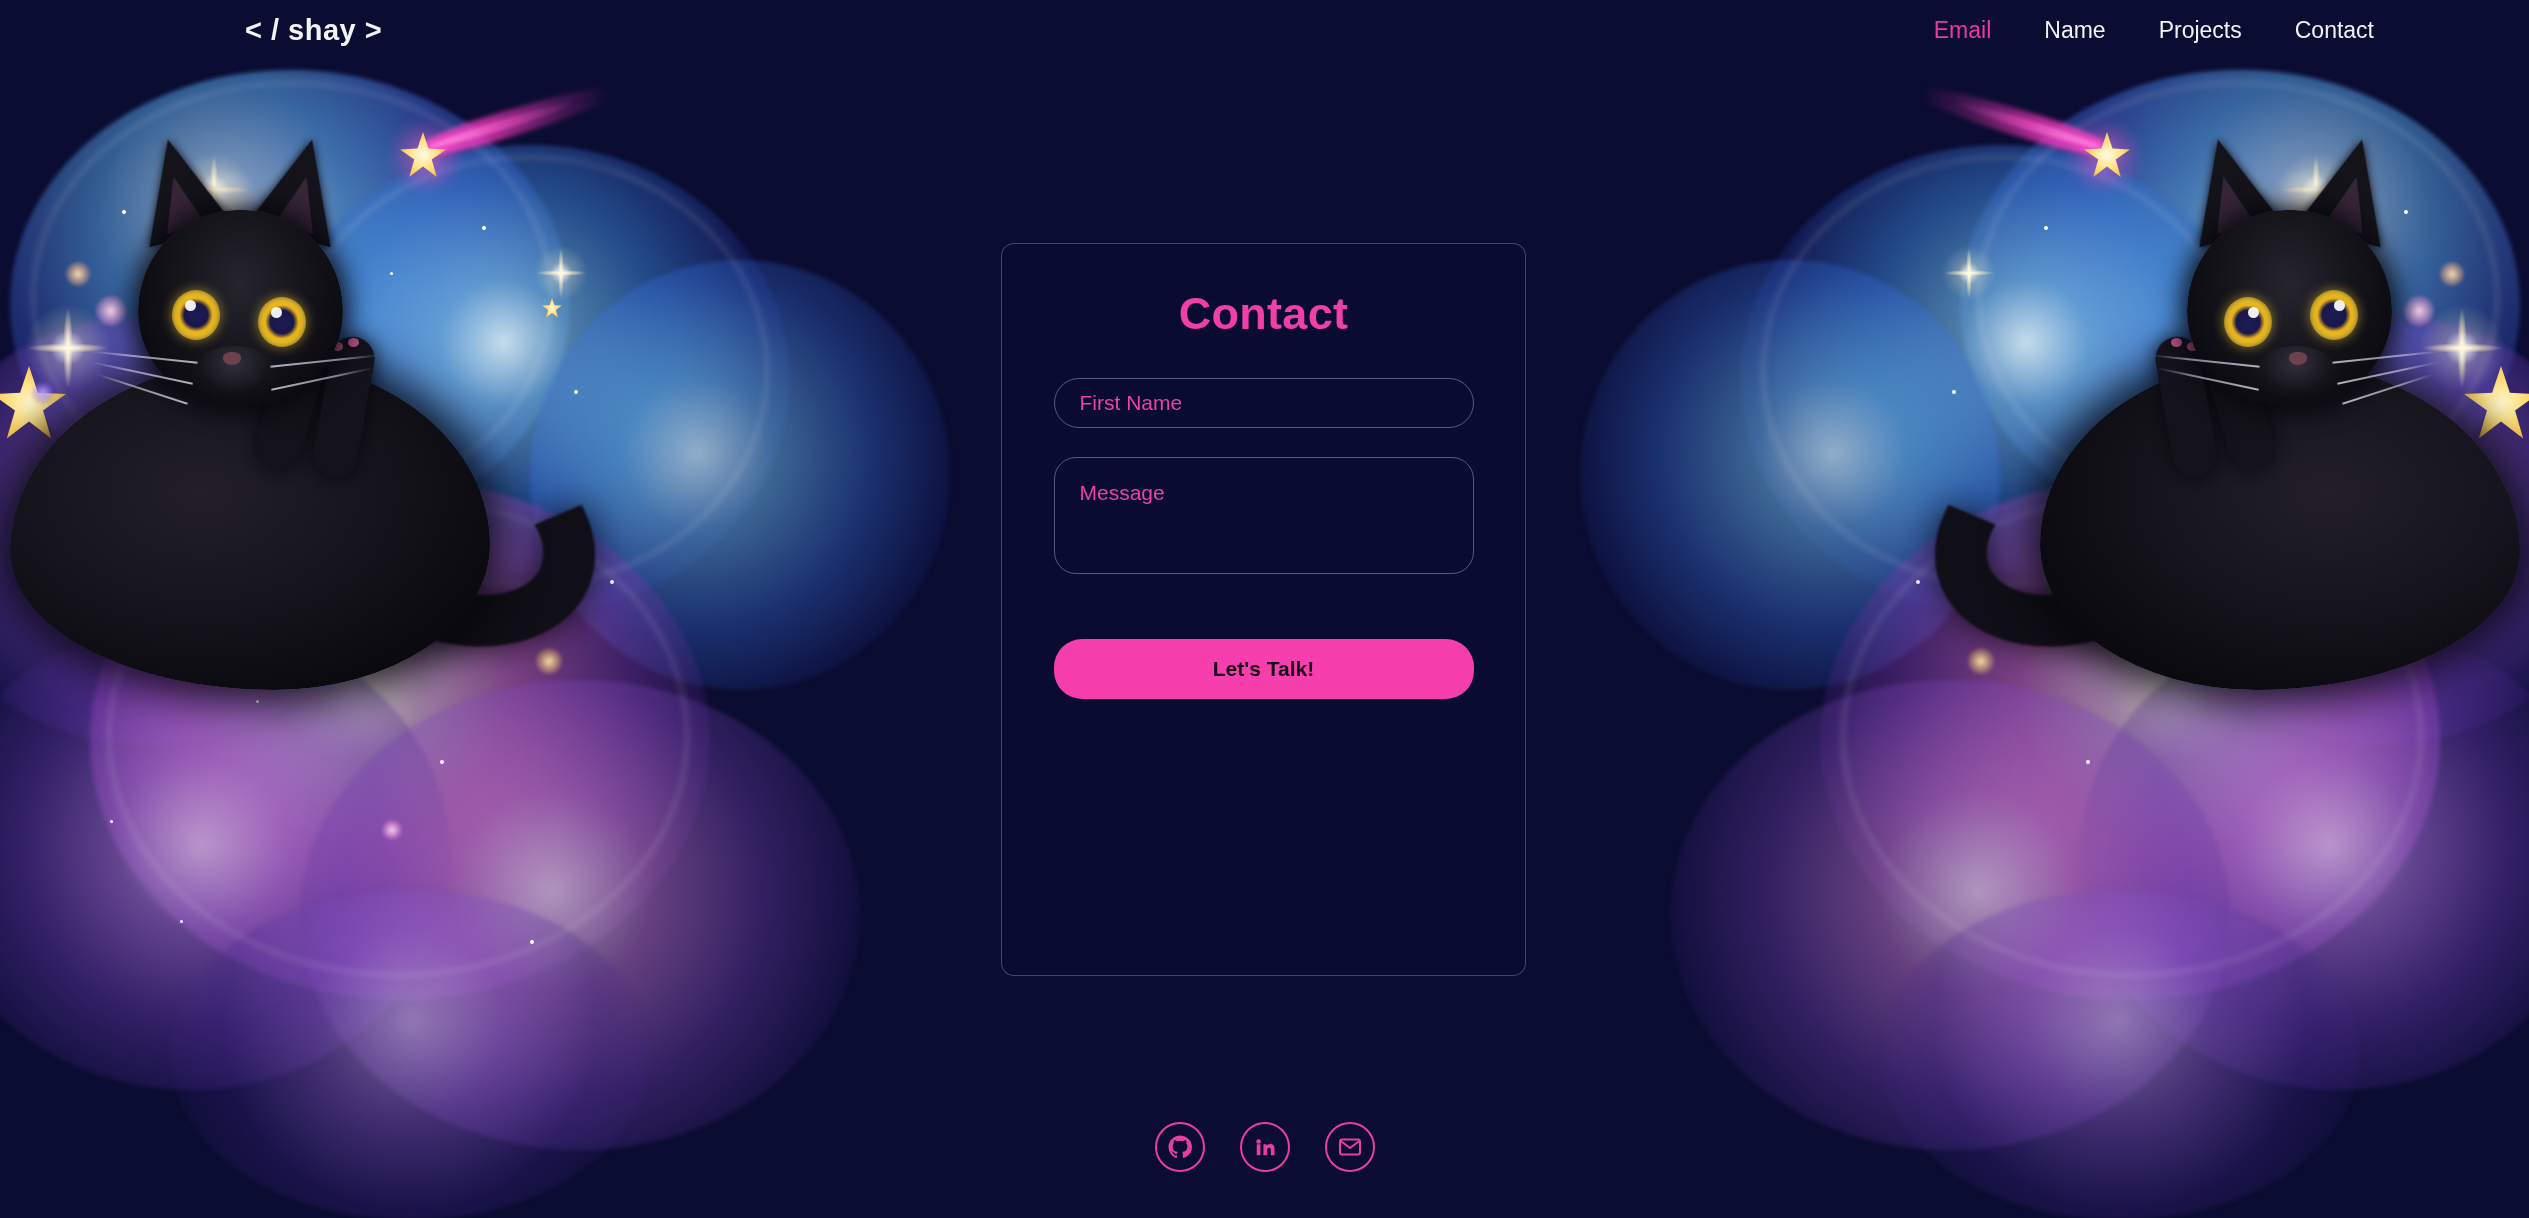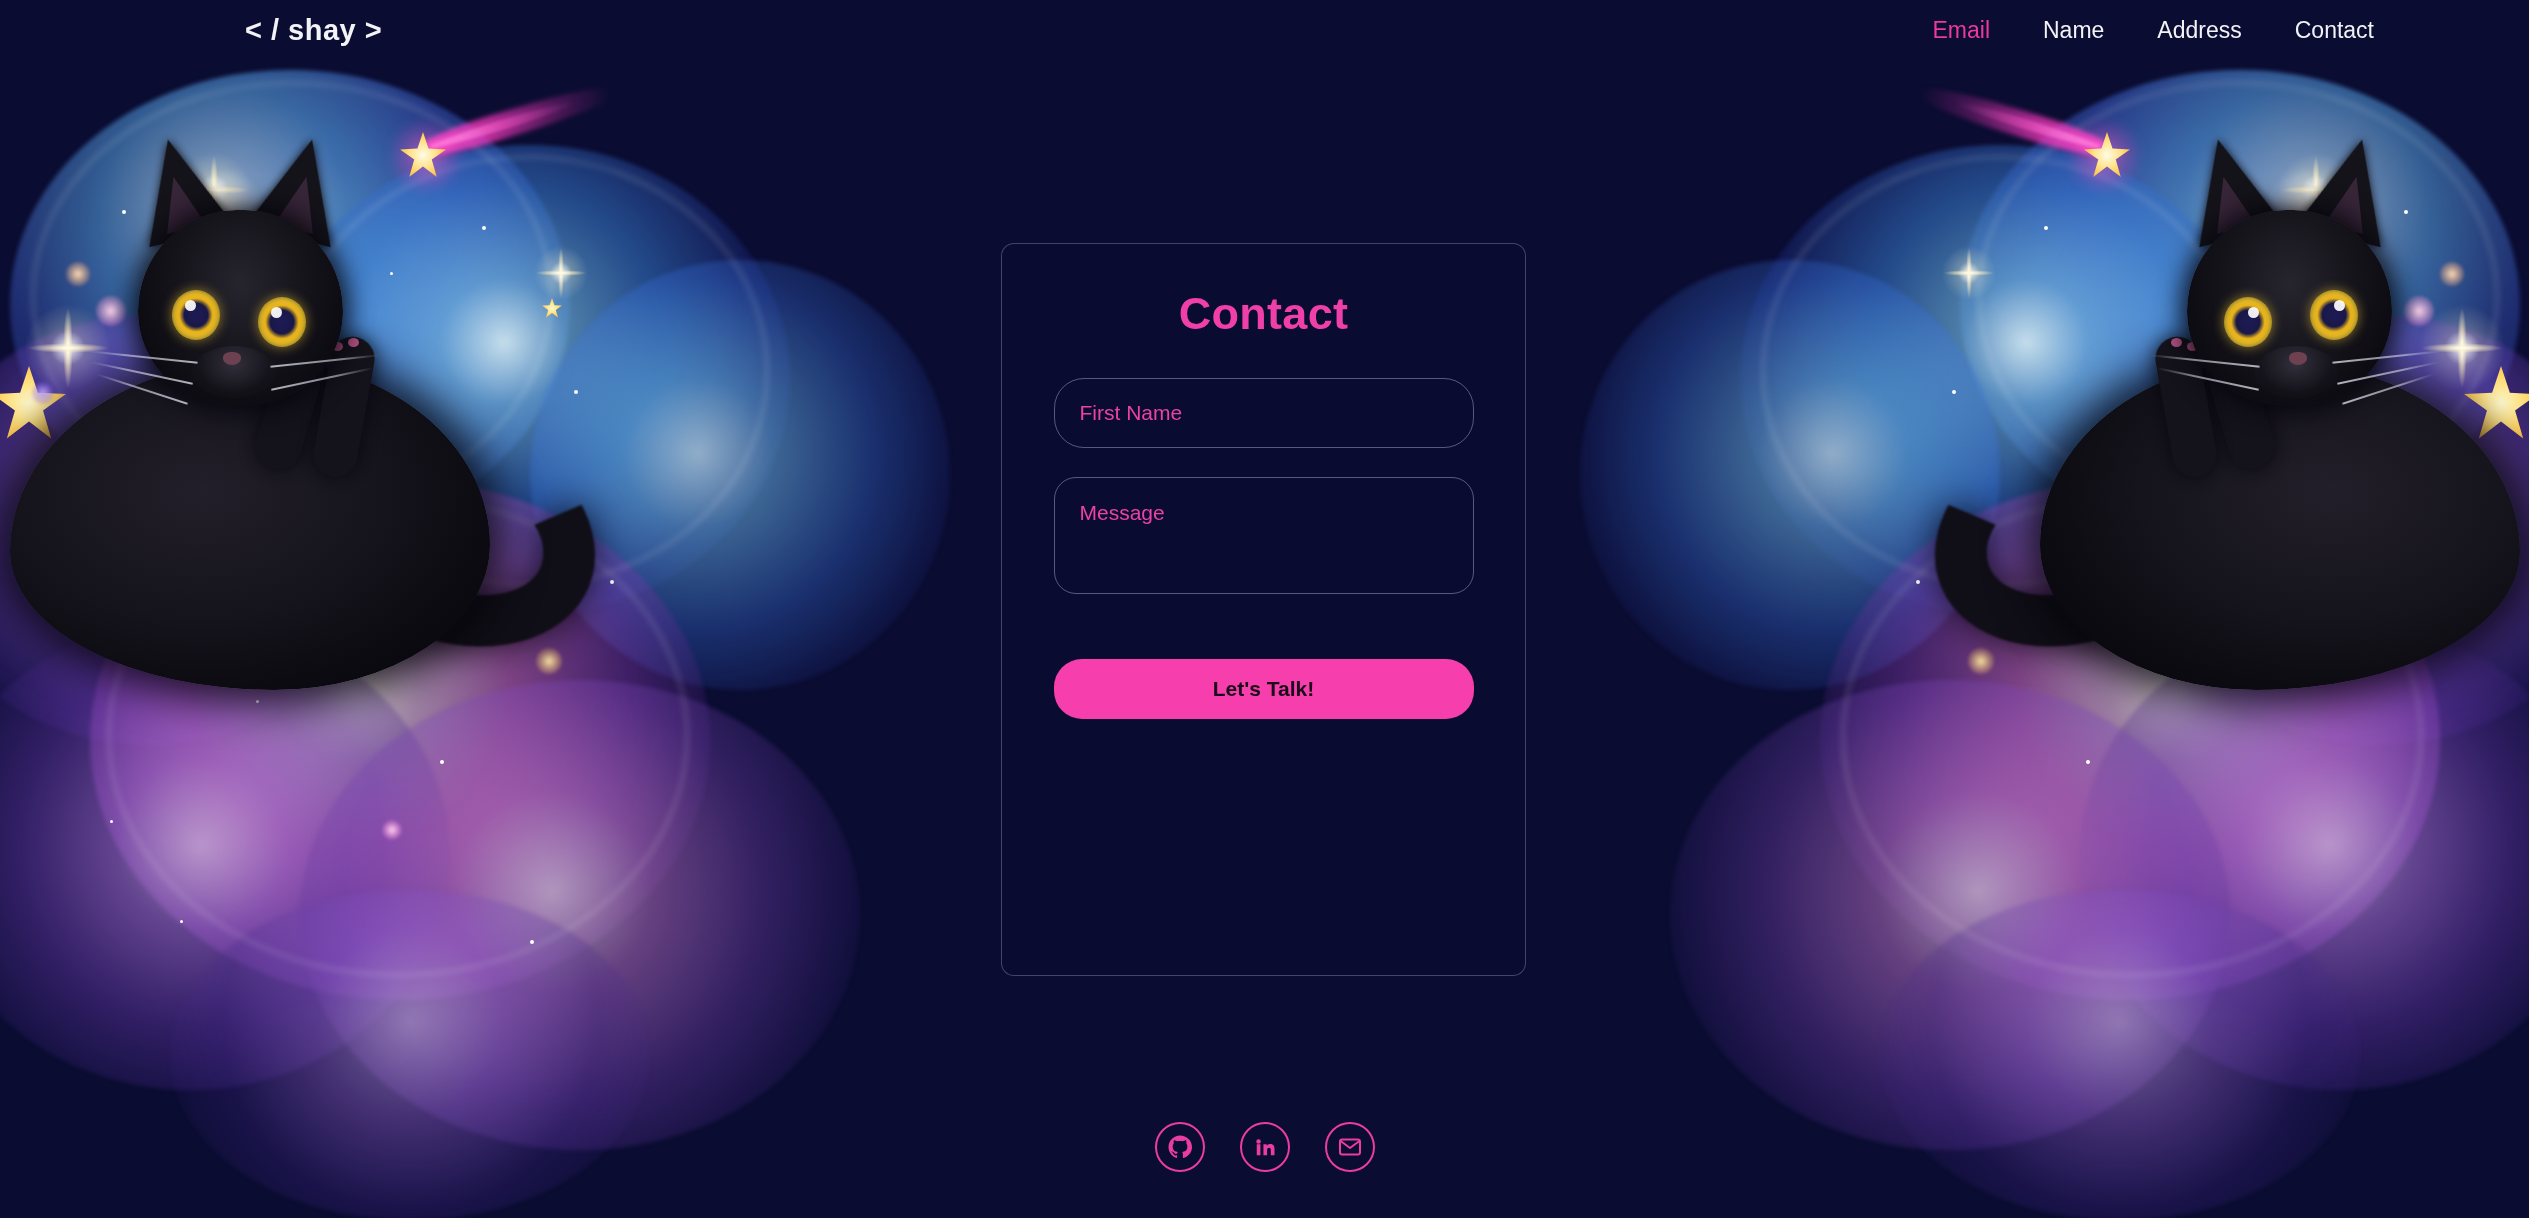--- a/index.html
+++ b/index.html
@@ -326,21 +326,21 @@
   }
   .form-fields {
     margin-top: 38px;
     width: 420px;
     display: flex;
     flex-direction: column;
     gap: 29px;
   }
   .field {
     width: 420px;
-    height: 70px;
+    height: 50px;
     border: 1px solid rgba(196,196,228,.42);
     border-radius: 30px;
     background: transparent;
     color: #f0bddd;
     font-family: "Liberation Sans", sans-serif;
     font-size: 21px;
     padding: 8px 25px;
     outline: none;
   }
   .field::placeholder { color: #ea42a6; opacity: 1; }
@@ -541,21 +541,21 @@
         </div>
       </div>
     </div>
   </div>
 
   <header class="header">
     <div class="logo">&lt; / shay &gt;</div>
     <nav class="nav">
       <a class="nav-link active">Email</a>
       <a class="nav-link">Name</a>
-      <a class="nav-link">Address</a>
+      <a class="nav-link">Projects</a>
       <a class="nav-link">Contact</a>
     </nav>
   </header>
 
   <section class="form-panel">
     <h1 class="form-title">Contact</h1>
 
     <div class="form-fields">
       <input class="field" type="text" placeholder="First Name" style="">
 

